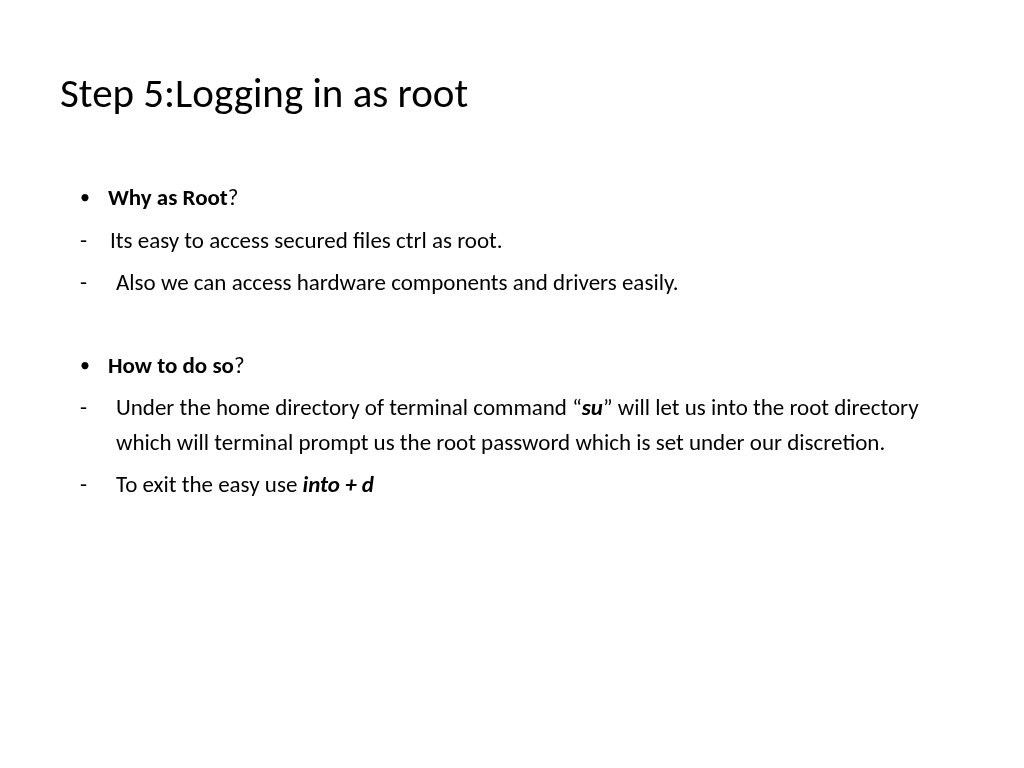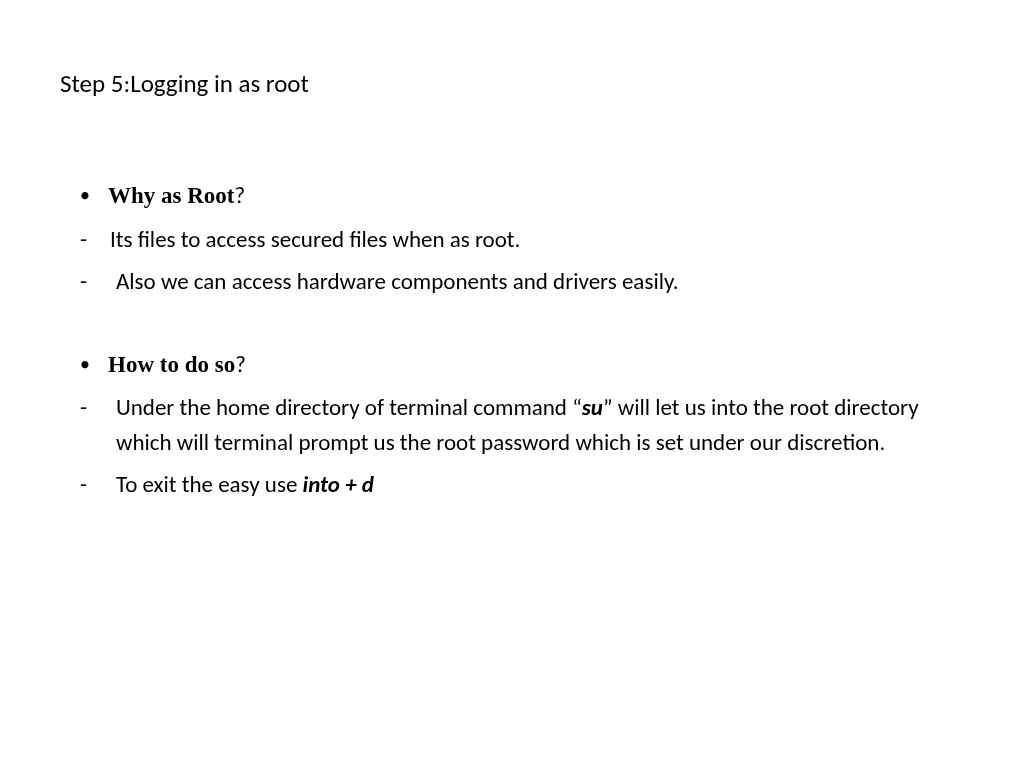--- a/index.html
+++ b/index.html
@@ -10,23 +10,23 @@
     body {
       width: 1024px;
       height: 768px;
       background: #ffffff;
       font-family: Calibri, "Segoe UI", Arial, sans-serif;
       color: #000000;
       padding: 68px 60px 60px 60px;
       overflow: hidden;
     }
     .slide-title {
-      font-size: 25px;
+      font-size: 41px;
       font-weight: 400;
-      margin-bottom: 79px;
+      margin-bottom: 62px;
     }
     .content {
       font-size: 23px;
       line-height: 1.5;
     }
     .bullet-item {
       display: flex;
       margin-bottom: 8px;
       padding-left: 20px;
     }
@@ -46,21 +46,20 @@
       flex-shrink: 0;
     }
     .dash-item.extra-indent .item-text {
       padding-left: 6px;
     }
     .item-text {
       flex: 1;
     }
     .bold {
       font-weight: 700;
-      font-family: Liberation Serif, serif;
     }
     .bold-italic-underline {
       font-weight: 700;
       font-style: italic;
     }
     .section-gap {
       height: 40px;
     }
   </style>
 </head>
@@ -72,21 +71,21 @@
 
   <div class="bullet-item">
     <div class="bullet-marker">•</div>
     <div class="item-text">
       <span class="bold">Why as Root</span><span>?</span>
     </div>
   </div>
 
   <div class="dash-item">
     <div class="dash-marker">-</div>
-    <div class="item-text">Its files to access secured files when as root.</div>
+    <div class="item-text">Its easy to access secured files ctrl as root.</div>
   </div>
 
   <div class="dash-item extra-indent">
     <div class="dash-marker">-</div>
     <div class="item-text">Also we can access hardware components and drivers easily.</div>
   </div>
 
   <div class="section-gap"></div>
 
   <div class="bullet-item">

